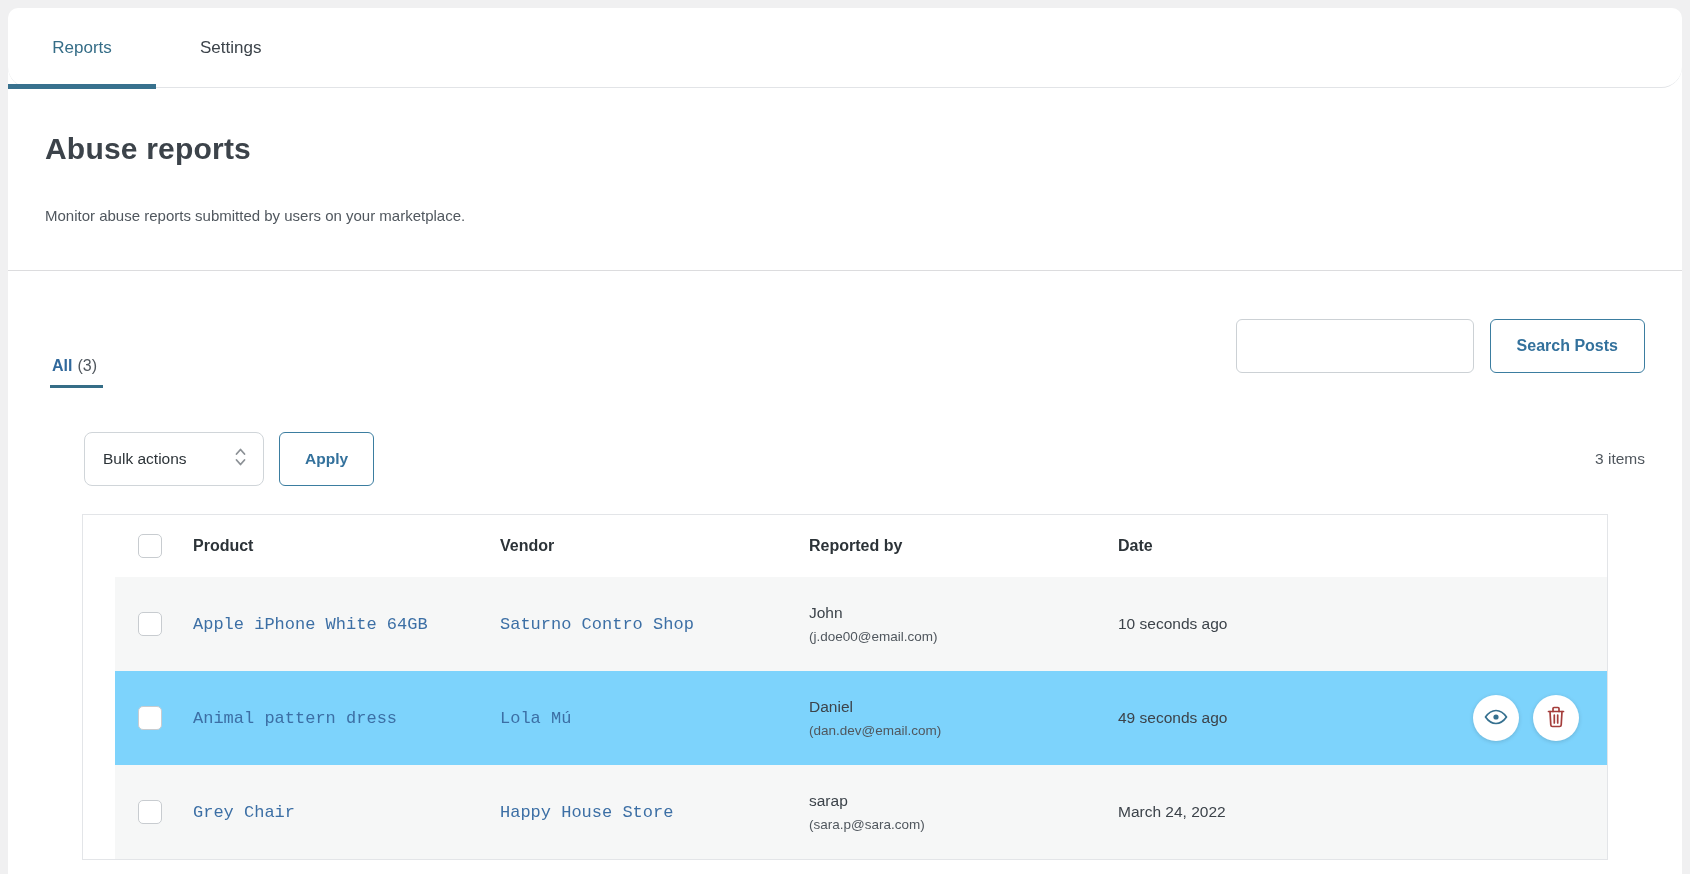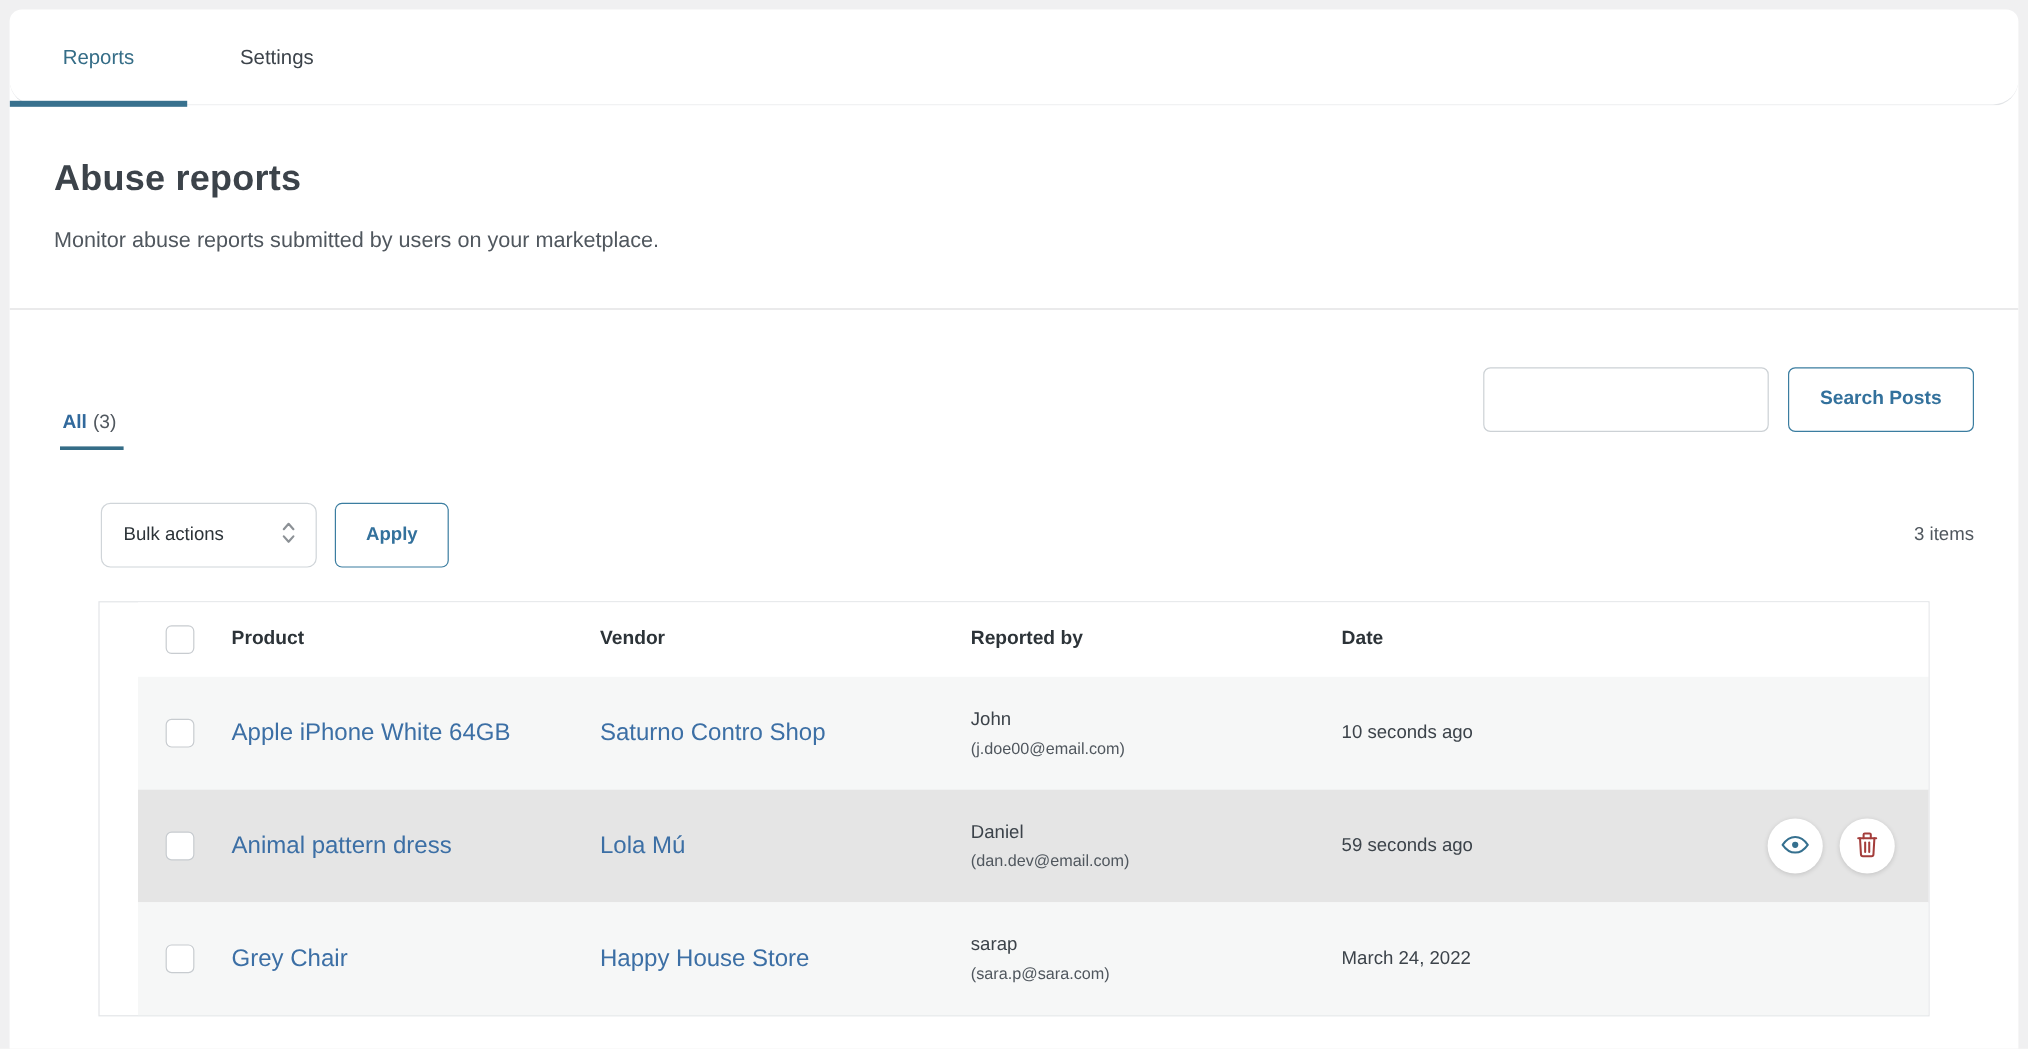--- a/index.html
+++ b/index.html
@@ -53,22 +53,22 @@
     padding: 44px 37px 46px;
     border-bottom: 1px solid #dcdcde;
   }
   .page-title {
     font-size: 30px;
     font-weight: bold;
     color: #3c434a;
     letter-spacing: 0.2px;
   }
   .page-subtitle {
-    margin-top: 24px;
-    font-size: 18px;
+    margin-top: 41px;
+    font-size: 15px;
     color: #50575e;
   }
 
   
   .tools { position: relative; padding: 0 37px; }
   .search-row {
     position: absolute;
     top: 48px; right: 37px;
     display: flex;
     gap: 16px;
@@ -141,31 +141,31 @@
     padding-left: 32px;
   }
   .trow {
     display: grid;
     grid-template-columns: 78px 307px 309px 309px 1fr;
     align-items: center;
     position: relative;
   }
   .trow.head { height: 62px; background: #fff; }
   .trow.body { height: 94px; background: #f6f7f7; }
-  .trow.body.highlight { background: #e5e5e5; }
+  .trow.body.highlight { background: #7dd3fc; }
   .cell-check { padding-left: 23px; }
   .checkbox {
     width: 24px; height: 24px;
     background: #fff;
     border: 1px solid #c8ccd0;
     border-radius: 5px;
     cursor: pointer;
   }
   .th { font-size: 16px; font-weight: bold; color: #2c3338; }
-  .link { font-size: 20px; color: #3c6fa5; cursor: pointer; text-decoration: none; }
+  .link { font-size: 17px; color: #3c6fa5; cursor: pointer; text-decoration: none; font-family: Liberation Mono, monospace; }
   .reporter-name { font-size: 15.5px; color: #3c434a; }
   .reporter-email { font-size: 13.5px; color: #50575e; margin-top: 7px; }
   .date-cell { font-size: 15.5px; color: #3c434a; }
 
   .row-actions {
     position: absolute;
     right: 28px; top: 50%;
     transform: translateY(-50%);
     display: flex;
     gap: 14px;
@@ -250,21 +250,21 @@
       <div class="trow body highlight">
         <div class="cell-check">
             <div class="checkbox"></div>
           </div>
         <div><a class="link">Animal pattern dress</a></div>
         <div><a class="link">Lola Mú</a></div>
         <div>
           <div class="reporter-name">Daniel</div>
           <div class="reporter-email">(dan.dev@email.com)</div>
         </div>
-        <div class="date-cell">59 seconds ago</div>
+        <div class="date-cell">49 seconds ago</div>
         <div class="row-actions">
           <button class="action-btn">
             <span>
               <svg width="26" height="26" viewBox="0 0 26 26" fill="none" stroke="#35708f" stroke-width="1.7" stroke-linecap="round" stroke-linejoin="round">
                 <path d="M2.5 13 C6 8 10 6.5 13 6.5 C16 6.5 20 8 23.5 13 C20 18 16 19.5 13 19.5 C10 19.5 6 18 2.5 13 Z"></path>
                 <circle cx="13" cy="13" r="2.6" fill="#35708f" stroke="none"></circle>
               </svg>
             </span>
           </button>
           <button class="action-btn">

